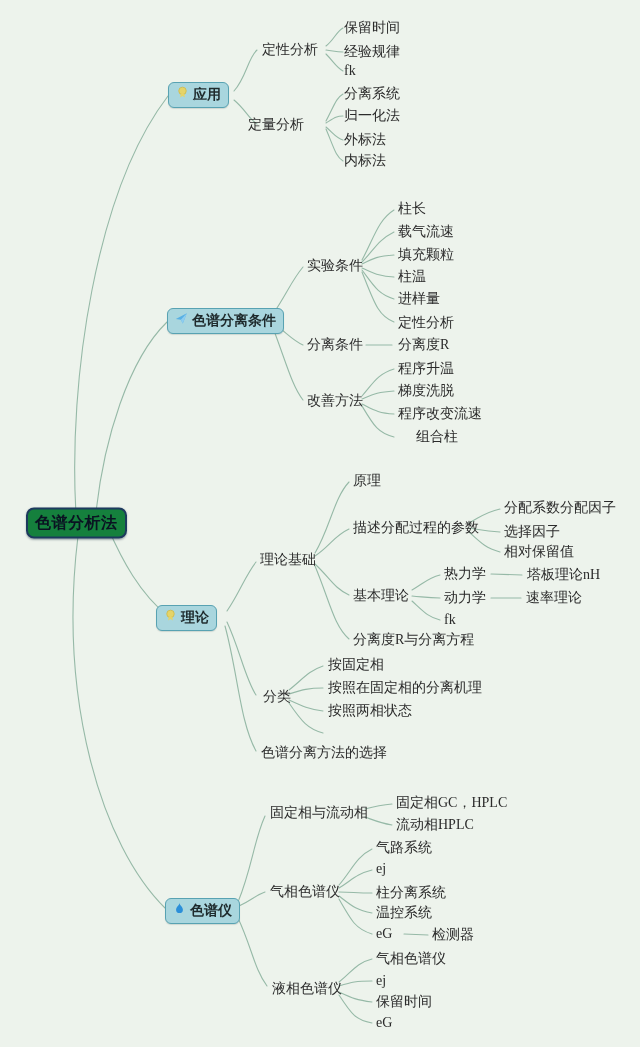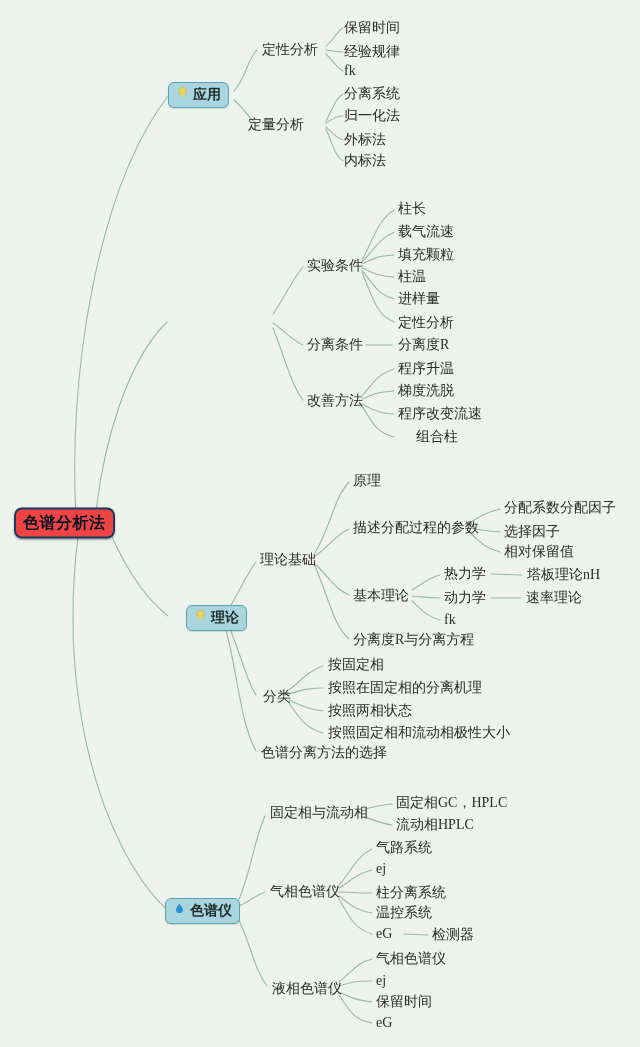--- a/index.html
+++ b/index.html
@@ -18,24 +18,25 @@
     position:absolute;transform:translateY(-50%);
     display:flex;align-items:flex-start;gap:4px;
     background:#a9d6de;border:1.6px solid #58a2b2;border-radius:6px;
     padding:3px 7px;font-size:14px;font-weight:bold;color:#1e2a2c;
     white-space:nowrap;box-shadow:0 1px 1px rgba(60,90,90,.18);
   }
   .node .icon{display:inline-flex;width:13px;height:13px;flex:0 0 auto;}
   .node .icon svg{width:13px;height:13px;}
   .root{
     position:absolute;transform:translateY(-50%);
-    background:#ef4444;border:2px solid #1d3a5e;border-radius:8px;
+    background:#15803d;border:2px solid #1d3a5e;border-radius:8px;
     padding:3px 7px;font-size:16px;font-weight:bold;color:#0a1322;
     white-space:nowrap;letter-spacing:.5px;
     box-shadow:0 1px 2px rgba(20,40,60,.35);
+    margin-left:12px;
   }
 </style>
 </head>
 <body>
 
 <div class="canvas">
 
   <svg class="wires" width="640" height="1047" viewBox="0 0 640 1047" aria-hidden="true">
 
     <path d="M 76 514 C 68 380, 96 190, 168 96"></path>
@@ -110,22 +111,31 @@
   <div class="node" style="left:168px;top:95px">
     <span class="icon">
       <svg viewBox="0 0 16 16">
           <circle cx="8" cy="6" r="4.6" fill="#e5d468" stroke="#cdb94e" stroke-width="1"></circle>
           <path d="M6 9.5 L5 14 L8 12.2 L11 14 L10 9.5 Z" fill="#e5d468"></path>
         </svg>
     </span>
     <span>应用</span>
   </div>
 
-
-  <div class="node" style="left:186px;top:618px">
+  <div class="node" style="left:167px;top:321px">
+    <span class="icon">
+      <svg viewBox="0 0 16 16">
+          <path d="M1 8.6 L14.5 1.5 L9.6 14 L7.2 9.6 Z" fill="#58b0e4"></path>
+          <path d="M7.2 9.6 L14.5 1.5 L9.6 14 Z" fill="#8ecdf0"></path>
+        </svg>
+    </span>
+    <span>色谱分离条件</span>
+  </div>
+
+  <div class="node" style="left:156px;top:618px">
     <span class="icon">
       <svg viewBox="0 0 16 16">
           <circle cx="8" cy="6" r="4.6" fill="#e5d468" stroke="#cdb94e" stroke-width="1"></circle>
           <path d="M6 9.5 L5 14 L8 12.2 L11 14 L10 9.5 Z" fill="#e5d468"></path>
         </svg>
     </span>
     <span>理论</span>
   </div>
 
   <div class="node" style="left:165px;top:911px">
@@ -172,21 +182,20 @@
   <div class="t" style="left:444px;top:574px">热力学</div>
   <div class="t" style="left:527px;top:575px">塔板理论nH</div>
   <div class="t" style="left:444px;top:598px">动力学</div>
   <div class="t" style="left:526px;top:598px">速率理论</div>
   <div class="t" style="left:444px;top:620px">fk</div>
   <div class="t" style="left:353px;top:640px">分离度R与分离方程</div>
   <div class="t" style="left:263px;top:697px">分类</div>
   <div class="t" style="left:328px;top:665px">按固定相</div>
   <div class="t" style="left:328px;top:688px">按照在固定相的分离机理</div>
   <div class="t" style="left:328px;top:711px">按照两相状态</div>
-  <div class="t" style="left:328px;top:733px">按照固定相和流动相极性大小</div>
   <div class="t" style="left:261px;top:753px">色谱分离方法的选择</div>
 
   <div class="t" style="left:270px;top:813px">固定相与流动相</div>
   <div class="t" style="left:396px;top:803px">固定相GC，HPLC</div>
   <div class="t" style="left:396px;top:825px">流动相HPLC</div>
   <div class="t" style="left:270px;top:892px">气相色谱仪</div>
   <div class="t" style="left:376px;top:848px">气路系统</div>
   <div class="t" style="left:376px;top:869px">ej</div>
   <div class="t" style="left:376px;top:893px">柱分离系统</div>
   <div class="t" style="left:376px;top:913px">温控系统</div>

